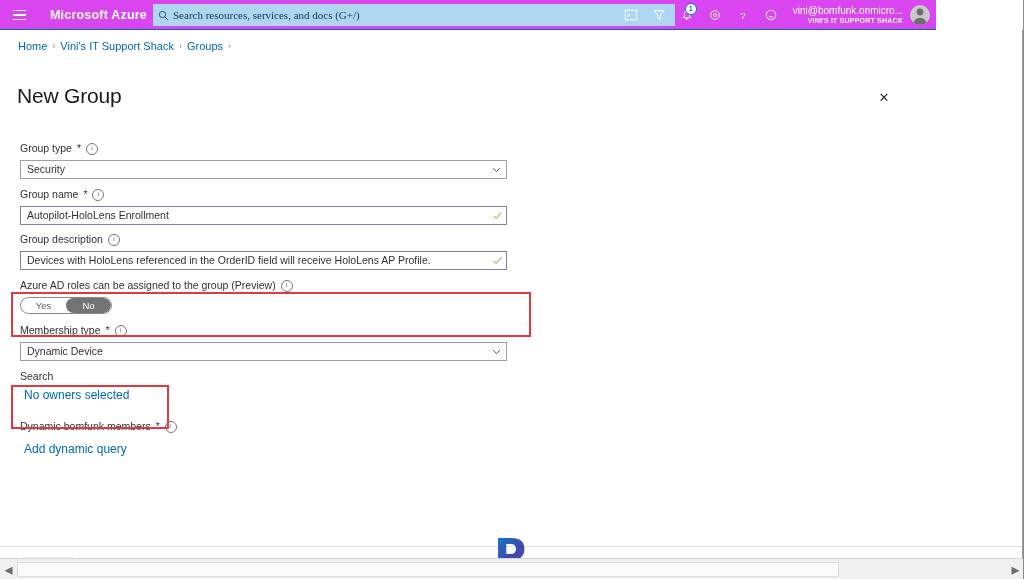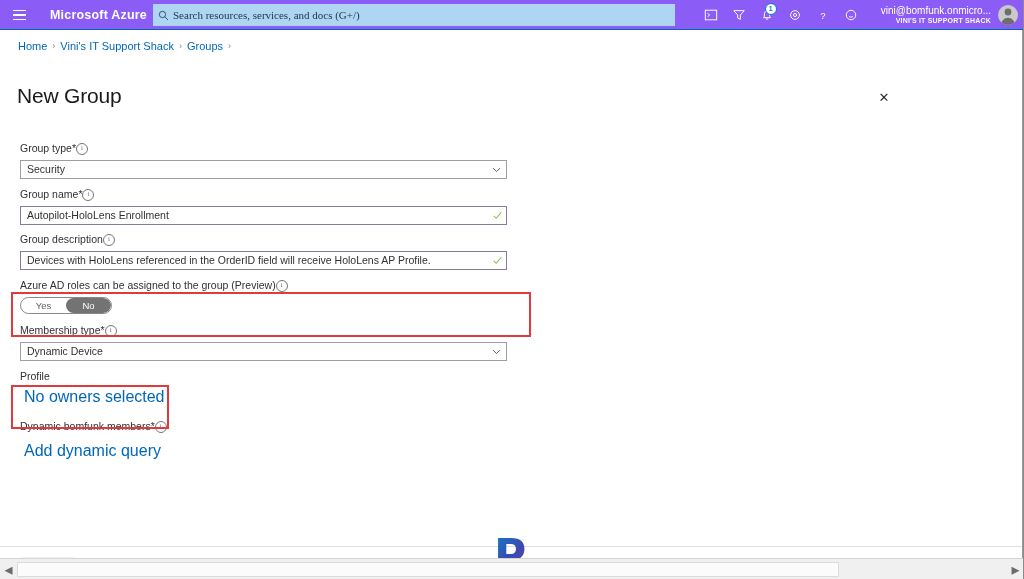--- a/index.html
+++ b/index.html
@@ -23,22 +23,22 @@
     overflow: hidden;
     background: #ffffff;
     box-sizing: border-box;
     border-right: 1px solid #8a8a8a;
   }
 
   
   .topbar {
     position: absolute;
     left: 0; top: 0;
-    width: 1024px; height: 30px;
-    background: #8b5cf6;
+    width: 936px; height: 30px;
+    background: #d946ef;
     display: flex;
     align-items: center;
     box-shadow: inset 0 -1px 0 #0065b3;
   }
   .hamburger {
     width: 38px; height: 30px;
     display: flex; flex-direction: column;
     align-items: center; justify-content: center;
     gap: 3px;
     cursor: pointer;
@@ -115,21 +115,20 @@
     align-items: center;
     height: 30px;
     padding: 0 6px 0 8px;
     cursor: pointer;
   }
   .account-text {
     display: flex;
     flex-direction: column;
     align-items: flex-end;
     line-height: 1.05;
-    margin-left: 8px;
   }
   .account-name {
     color: #ffffff;
     font-size: 10px;
     white-space: nowrap;
   }
   .account-tenant {
     color: #ffffff;
     font-size: 7px;
     font-weight: bold;
@@ -193,20 +192,21 @@
     position: absolute;
     left: 0; top: 98px;
     width: 1023px;
   }
   .field { position: relative; padding: 0 0 0 20px; }
   .flabel {
     font-size: 10.5px;
     color: #323130;
     display: flex;
     align-items: center;
+    gap: 5px;
     margin-bottom: 4px;
     line-height: 1.3;
   }
   .req { color: #323130; }
   .info-icon {
     width: 10px; height: 10px;
     border-radius: 50%;
     border: 1px solid #767676;
     color: #767676;
     font-size: 7px;
@@ -273,21 +273,21 @@
     color: #ffffff;
     border-radius: 9px;
     font-weight: normal;
   }
 
   .plain-label {
     font-size: 10.5px;
     color: #323130;
   }
   .link {
-    font-size: 16px;
+    font-size: 12px;
     color: #0067b8;
     cursor: pointer;
   }
 
   
   .hl {
     position: absolute;
     border: 2px solid #e0393e;
     box-sizing: border-box;
     pointer-events: none;
@@ -528,21 +528,21 @@
           <span class="control-text">Dynamic Device</span>
           <span class="chevron">
             <svg width="11" height="11" viewBox="0 0 16 16">
               <polyline points="3,6 8,11 13,6" fill="none" stroke="#4a4a4a" stroke-width="1.3"></polyline>
             </svg>
           </span>
         </div>
       </div>
 
       <div class="field" style="position:absolute; left:0; top:242px;">
-        <div class="plain-label">Profile</div>
+        <div class="plain-label">Search</div>
         <div class="link" style="margin-top:6px; margin-left:4px;">No owners selected</div>
       </div>
 
       <div class="field" style="position:absolute; left:0; top:292px;">
         <div class="flabel">
           <span>Dynamic bomfunk members</span>
           <span class="req">*</span>
           <span class="info-icon">i</span>
         </div>
         <div class="link" style="margin-left:4px; margin-top:8px;">Add dynamic query</div>

